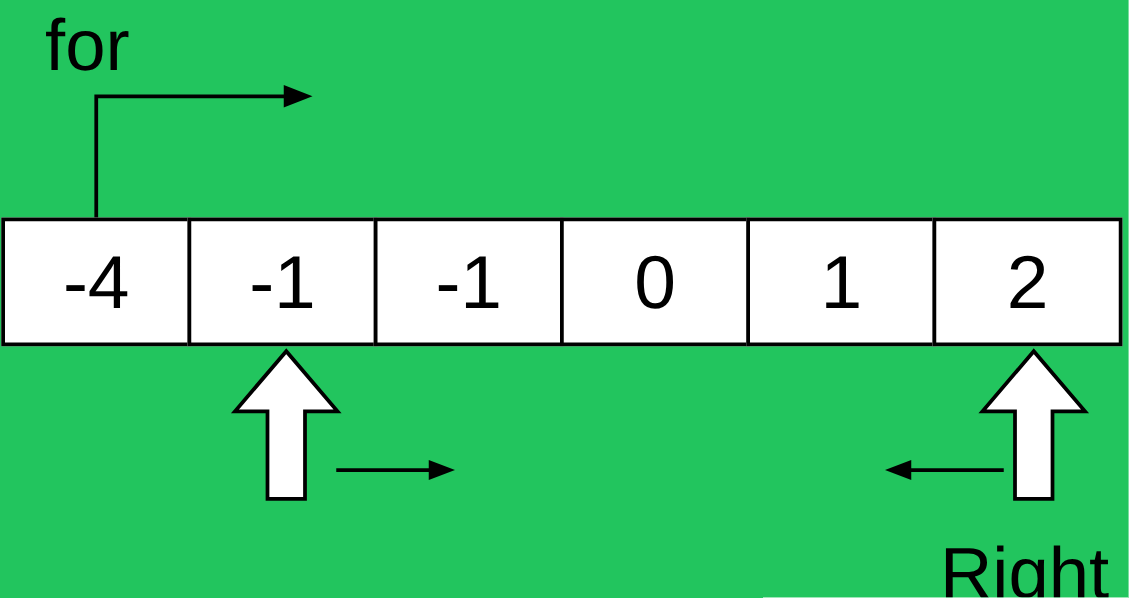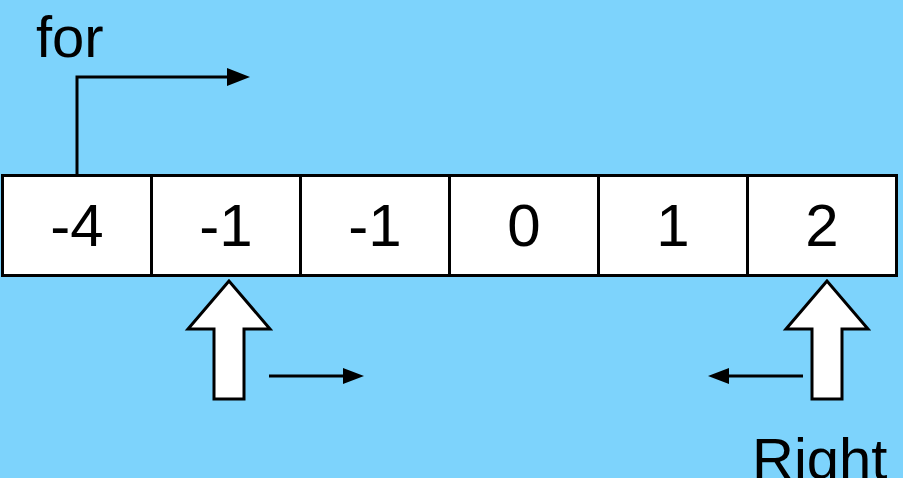--- a/index.html
+++ b/index.html
@@ -4,21 +4,21 @@
 <style>
   html, body {
     margin: 0;
     padding: 0;
     background: #ffffff;
   }
   .canvas {
     position: relative;
     width: 903px;
     height: 478px;
-    background: #7dd3fc;
+    background: #22c55e;
     font-family: "Liberation Sans", sans-serif;
     color: #000000;
     overflow: hidden;
   }
   .overlay {
     position: absolute;
     left: 0;
     top: 0;
     width: 903px;
     height: 478px;

